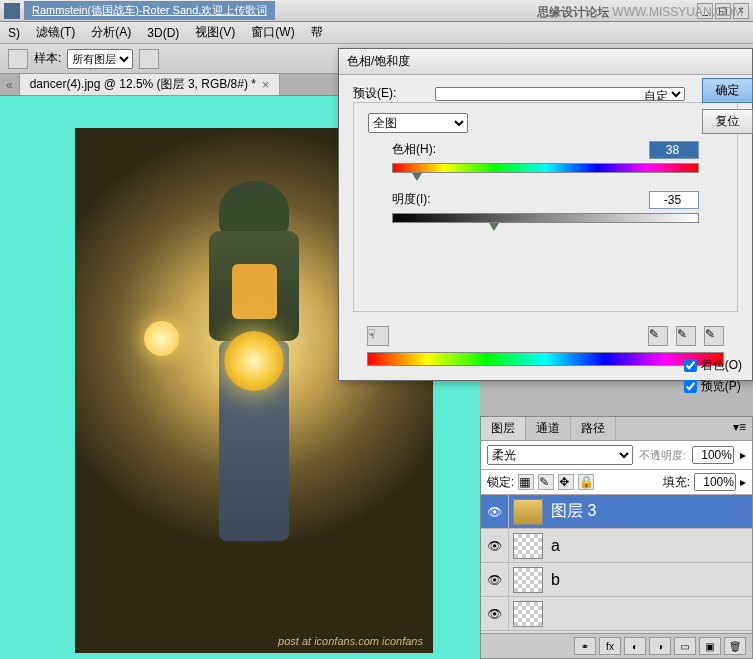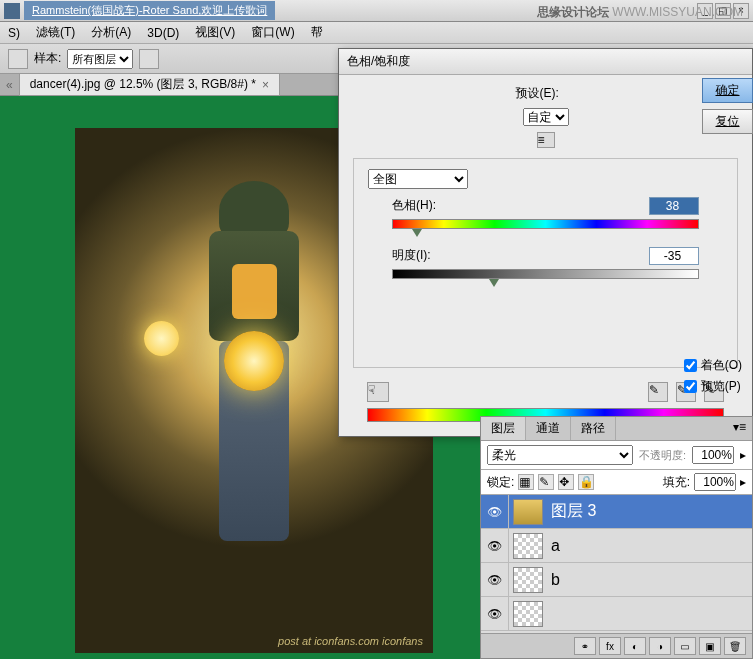--- a/index.html
+++ b/index.html
@@ -25,56 +25,56 @@
 .optbar label { font-size: 12px; }
 .optbar select { font-size: 11px; height: 20px; }
 .optbar .icon-btn { width: 20px; height: 20px; background: #ddd; border: 1px solid #999; }
 
 
 .doctab-bar { background: #b0b0b0; height: 22px; display: flex; align-items: center; padding: 0 6px; border-bottom: 1px solid #888; }
 .doctab { background: #e8e8e8; padding: 2px 10px; border: 1px solid #999; font-size: 11px; display: flex; align-items: center; gap: 6px; }
 .doctab .close { cursor: pointer; font-size: 12px; color: #666; }
 
 
-.canvas-area { position: absolute; left: 0; top: 96px; width: 480px; height: 563px; background: #15803d; overflow: hidden; text-align: center; }
+.canvas-area { position: absolute; left: 0; top: 96px; width: 480px; height: 563px; background: #5eead4; overflow: hidden; text-align: center; }
 .canvas-img { position: absolute; left: 75px; top: 32px; width: 358px; height: 525px; background: radial-gradient(ellipse 60% 40% at 50% 40%, #f8e89a 0%, #c9a452 35%, #6b5a2e 65%, #2e2814 100%); }
 .dancer { position: absolute; left: 50%; top: 10%; transform: translateX(-50%); width: 180px; height: 420px; }
 .hood { width: 70px; height: 60px; background: #3a4a2e; border-radius: 50% 50% 30% 30%; margin: 0 auto; }
 .torso { width: 90px; height: 110px; background: linear-gradient(#4a5838, #2e3a24); margin: -10px auto 0; border-radius: 10px; position: relative; }
 .shirt { position: absolute; left: 25%; top: 30%; width: 50%; height: 50%; background: #e8a838; border-radius: 6px; }
 .orb1 { position: absolute; left: 60px; top: 150px; width: 60px; height: 60px; border-radius: 50%; background: radial-gradient(#fff6c0, #f8c838, #c88818); box-shadow: 0 0 30px #f8d858; }
 .orb2 { position: absolute; left: -20px; top: 140px; width: 35px; height: 35px; border-radius: 50%; background: radial-gradient(#fff6c0, #f8c838); box-shadow: 0 0 20px #f8d858; }
 .legs { width: 70px; height: 200px; background: linear-gradient(#5a6878, #3a4858); margin: 0 auto; border-radius: 8px; }
 .credit { position: absolute; bottom: 6px; right: 10px; color: #c8b878; font-size: 11px; font-style: italic; }
 
 
 .dialog { position: absolute; left: 338px; top: 48px; width: 415px; background: #ececec; border: 1px solid #666; box-shadow: 2px 2px 8px rgba(0,0,0,0.3); }
 .dialog-title { background: linear-gradient(#f4f4f4, #dcdcdc); padding: 4px 8px; border-bottom: 1px solid #aaa; font-size: 12px; }
 .dialog-body { padding: 10px 14px 14px; position: relative; }
-.dlg-row { display: flex; align-items: center; margin-bottom: 10px; gap: 6px; flex-direction: column; }
+.dlg-row { display: flex; align-items: center; gap: 22px; }
 .dlg-row label { width: 60px; }
-.dlg-select { flex: 1; height: 14px; max-width: 250px; }
+.dlg-select { flex: 1; height: 14px; max-width: 250px; text-align: right; }
 .dlg-mini-icon { width: 18px; height: 16px; background: #ddd; border: 1px solid #999; cursor: pointer; }
 .dlg-group { border: 1px solid #c0c0c0; padding: 10px 14px 14px; margin-bottom: 8px; min-height: 210px; }
 .dlg-sub { display: flex; align-items: center; margin-bottom: 8px; }
 .dlg-sub select { width: 100px; height: 20px; }
 .slider-block { margin-bottom: 18px; }
 .slider-lbl-row { display: flex; justify-content: space-between; padding: 0 24px 4px; }
 .slider-lbl-row input { width: 50px; height: 18px; text-align: center; padding-right: 3px; border: 1px solid #7a9ab8; }
 .slider-lbl-row input.sel { background: #3a6ea8; color: #fff; }
 .slider-track { height: 10px; margin: 0 24px; position: relative; border: 1px solid #888; }
 .slider-hue { background: linear-gradient(90deg, red, yellow, lime, cyan, blue, magenta, red); }
 .slider-sat { background: linear-gradient(90deg, #888, #a03030); }
 .slider-lig { background: linear-gradient(90deg, #000, #888, #fff); }
 .slider-thumb { position: absolute; top: 9px; width: 0; height: 0; border-left: 5px solid transparent; border-right: 5px solid transparent; border-top: 8px solid #5a7a5a; transform: translateX(-5px); }
 .dlg-bottom { display: flex; align-items: center; gap: 8px; padding: 6px 14px 0; }
 .dlg-bottom .finger { width: 22px; height: 20px; background: #ddd; border: 1px solid #999; }
 .dlg-bottom .spacer { flex: 1; }
 .dlg-bottom .eyedrop { width: 20px; height: 20px; background: #ddd; border: 1px solid #999; }
-.dlg-btn { background: linear-gradient(#f8f8f8, #dcdcdc); border: 1px solid #888; padding: 3px 0; cursor: pointer; font-size: 12px; text-align: center; text-decoration: underline; }
+.dlg-btn { background: linear-gradient(#f8f8f8, #dcdcdc); border: 1px solid #888; padding: 3px 0; cursor: pointer; font-size: 12px; text-align: center; }
 .dlg-btn.ok { background: linear-gradient(#b8d8f8, #88b8e8); border-color: #4a7ab0; }
 .dlg-checks { position: absolute; right: 10px; top: 282px; display: flex; flex-direction: column; gap: 4px; }
 .dlg-checks label { font-size: 12px; display: flex; gap: 4px; align-items: center; }
 .dlg-strip { height: 14px; margin: 6px 14px 0; background: linear-gradient(90deg, red, yellow, lime, cyan, blue, magenta, red); border: 1px solid #888; }
 
 
 .dlg-right-col { position: absolute; left: 702px; top: 78px; width: 51px; display: flex; flex-direction: column; gap: 6px; }
 .dlg-right-col .dlg-btn { width: 51px; }
 
 

